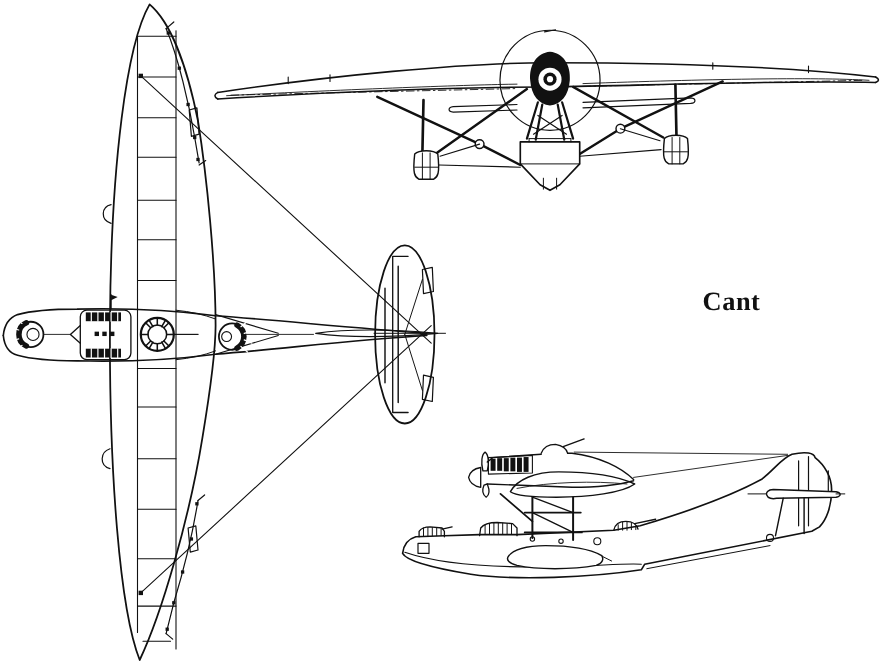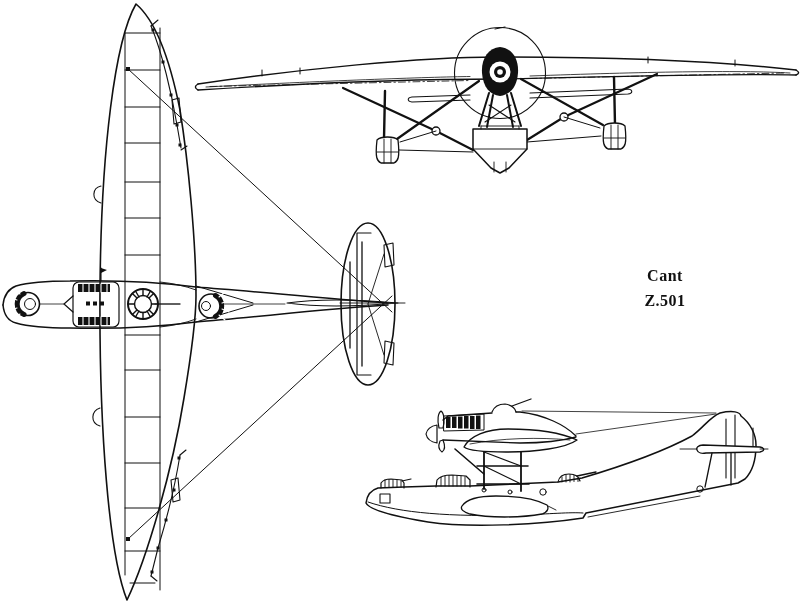--- a/index.html
+++ b/index.html
@@ -15,21 +15,21 @@
     font-family:"Liberation Serif", serif;
   }
   svg.blueprint{position:absolute;left:0;top:0;color:var(--color-ink);}
   svg.blueprint *{vector-effect:non-scaling-stroke;}
   .title-block{
     position:absolute;
     left:558px;top:263px;width:214px;
     text-align:center;
     color:var(--color-ink);
     font-weight:700;
-    font-size:16px;
+    font-size:24px;
     line-height:25px;
     letter-spacing:0.5px;
   }
 </style>
 </head>
 <body>
 
 <div class="stage">
 
 <svg class="blueprint" width="808" height="606" viewBox="0 0 808 606" fill="none" stroke="currentColor" stroke-width="1.3" stroke-linecap="round" stroke-linejoin="round">
@@ -319,16 +319,15 @@
       <path stroke-width="1.2" d="M484,452 L521,466 M484,466 L521,484"></path>
       <path stroke-width="1.6" d="M455,449 L484,474"></path>
       <circle cx="484" cy="490" r="2" stroke-width="1"></circle>
       <circle cx="510" cy="492" r="2" stroke-width="1"></circle>
     </g>
   </g>
 </svg>
 
 <div class="title-block">
   <div>Cant</div>
-  <div>Z.501</div>
 </div>
 
 </div>
 
 </body></html>

